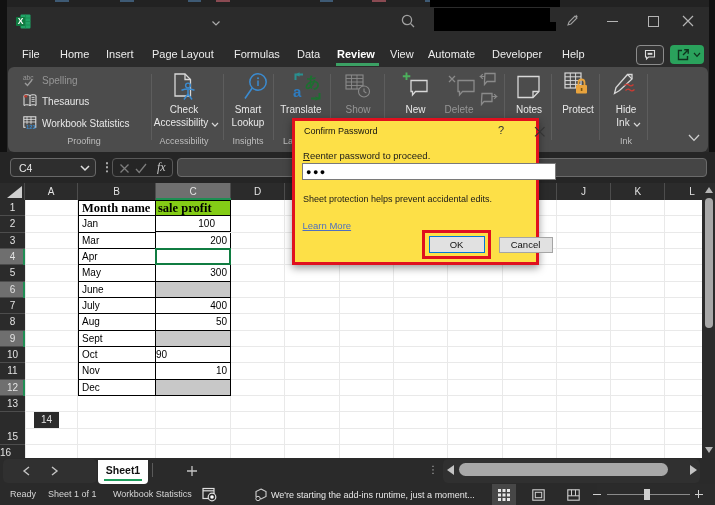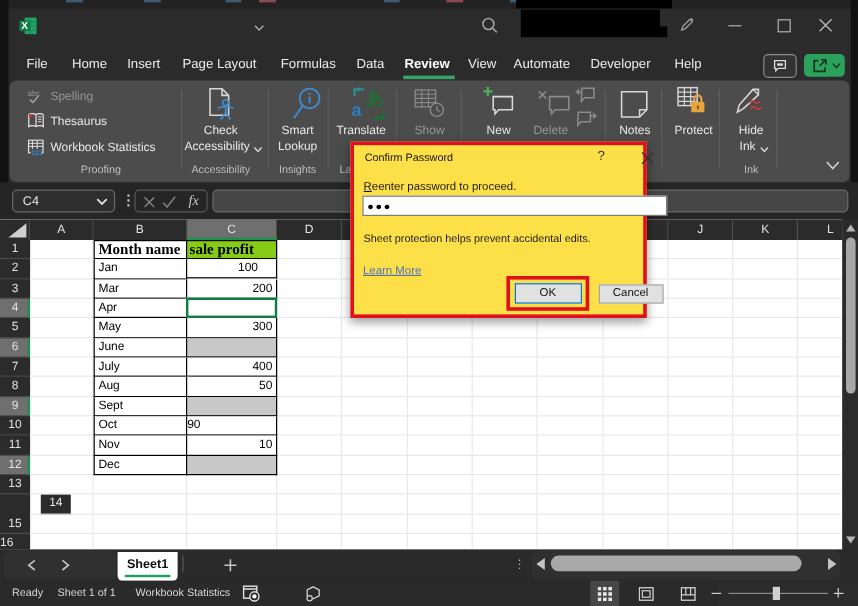--- a/index.html
+++ b/index.html
@@ -364,20 +364,21 @@
     <svg class="ab" style="left:202px;top:3px" width="15" height="15" viewBox="0 0 15 15">
         <rect x="1" y="1.5" width="11" height="10" stroke="#dedede" stroke-width="1.2" fill="none"></rect>
         <path d="M1 3.8 h11" stroke="#dedede" stroke-width="1.2"></path>
         <circle cx="10" cy="10" r="3.8" fill="#2a2a2a" stroke="#dedede" stroke-width="1.2"></circle>
         <circle cx="10" cy="10" r="1.8" fill="#ffffff"></circle>
       </svg>
     <svg class="ab" style="left:254px;top:4px" width="15" height="14" viewBox="0 0 15 14">
         <path d="M7 1 l5 2.5 v5 L7 11 l-5 -2.5 v-5 Z" stroke="#d0d0d0" stroke-width="1.1" fill="none"></path>
         <circle cx="4" cy="10.5" r="2.2" stroke="#d0d0d0" stroke-width="1" fill="#2a2a2a"></circle>
       </svg>
+    <span class="ab" style="left:271px;top:5.5px;color:#e8e8e8;font-size:9px;">We're starting the add-ins runtime, just a moment...</span>
 
     <div class="ab" style="left:492px;top:0;width:24px;height:21px;background:#474747;"></div>
     <svg class="ab" style="left:498px;top:5px" width="12" height="12" viewBox="0 0 12 12">
         <g fill="#e8e8e8">
           <rect x="0" y="0" width="3" height="3"></rect>
           <rect x="4.5" y="0" width="3" height="3"></rect>
           <rect x="9" y="0" width="3" height="3"></rect>
           <rect x="0" y="4.5" width="3" height="3"></rect>
           <rect x="4.5" y="4.5" width="3" height="3"></rect>
           <rect x="9" y="4.5" width="3" height="3"></rect>

